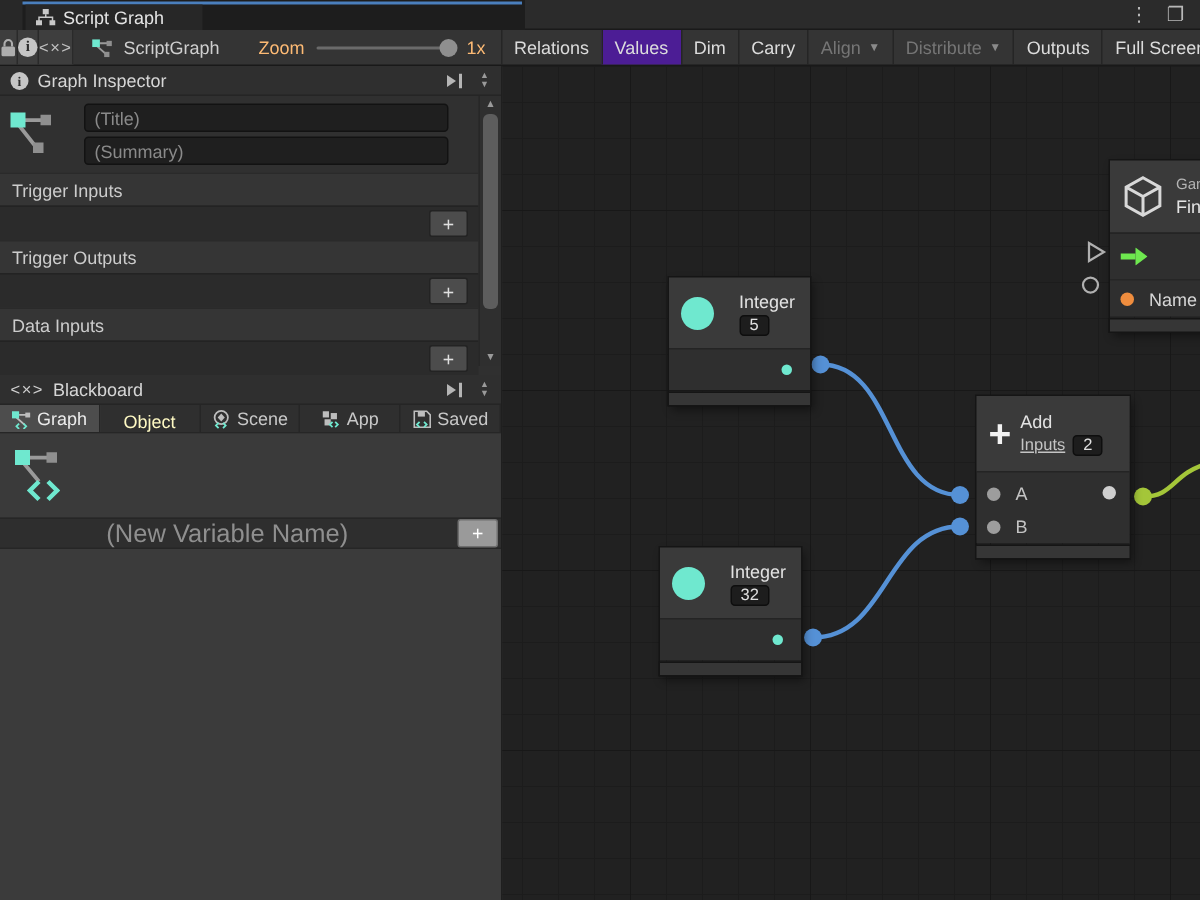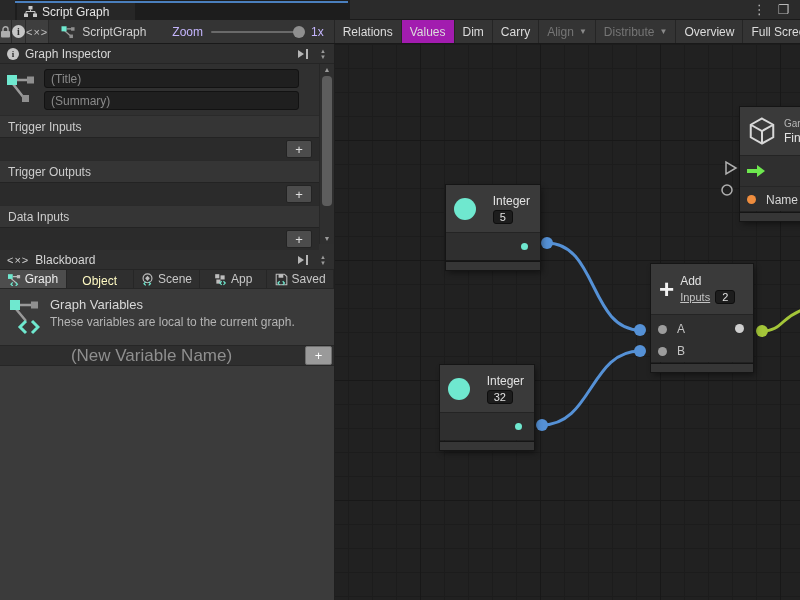--- a/index.html
+++ b/index.html
@@ -20,41 +20,41 @@
   
   .toolbar { position:absolute; left:0; top:20px; width:800px; height:24px; background:#343434;
              border-bottom:1px solid #191919; display:flex; align-items:stretch; }
   .seg { background:#3e3e3e; border-right:1px solid #2a2a2a; display:flex; align-items:center; justify-content:center; }
   .seg.lock { width:27px; }
   .seg.info { width:32px; }
   .seg.code { width:62px; color:#c0c0c0; font-size:11px; letter-spacing:1px; }
   .info-circle { width:13px; height:13px; border-radius:50%; background:#c6c6c6; color:#2d2d2d;
                  font-weight:bold; font-size:10px; display:flex; align-items:center; justify-content:center; font-family:"Liberation Serif",serif;}
   .tb-graphname { display:flex; align-items:center; gap:6px; padding:0 10px 0 12px; color:#cfcfcf; }
-  .tb-zoom { display:flex; align-items:center; gap:8px; padding:0 6px 0 16px; color:#c4b5fd;text-align:right; }
+  .tb-zoom { display:flex; align-items:center; gap:8px; padding:0 6px 0 16px; color:#fdba74;text-align:right; }
   .zoom-track { position:relative; width:92px; height:2px; background:#6a6a6a; border-radius:1px; }
   .zoom-thumb { position:absolute; right:-2px; top:-5px; width:12px; height:12px; border-radius:50%; background:#8f8f8f; }
   .tb-btns { display:flex; align-items:stretch; margin-left:4px; }
   .tb-btn { display:flex; align-items:center; padding:0 8px; border-left:1px solid #252525; color:#dcdcdc; white-space:nowrap; }
-  .tb-btn.active { background:#a21caf; }
+  .tb-btn.active { background:#4c1d95; }
   .tb-btn.disabled { color:#757575; }
   .caret { font-size:8px; margin-left:5px; color:#8a8a8a; }
 
   
   .main { position:absolute; left:0; top:44px; width:800px; height:556px; display:flex; }
 
   
   .sidebar { position:relative; width:335px; height:556px; background:#3b3b3b; border-right:1px solid #1f1f1f; overflow:hidden; }
   .panel-header { height:20px; background:#2f2f2f; border-bottom:1px solid #252525; display:flex; align-items:center; gap:6px; padding:0 4px 0 7px; color:#d6d6d6; }
   .panel-header .title { flex:1; }
   .pin-icon { display:flex; align-items:center; color:#b5b5b5; }
   .mini-arrows { width:14px; display:flex; flex-direction:column; align-items:center; color:#9a9a9a; font-size:6px; line-height:6px; }
 
   .insp-body { position:relative; background:#303030; }
-  .insp-top { display:flex; padding:5px 20px 5px 6px; gap:8px; align-items:center; background:#303030; }
+  .insp-top { display:flex; padding:5px 20px 5px 6px; gap:20px; align-items:center; background:#303030; }
   .insp-fields { flex:1; display:flex; flex-direction:column; gap:3px; }
   .tfield { width:100%; height:19px; background:#1f1f1f; border:1px solid #121212; border-radius:3px;
             color:#dcdcdc; font-size:12px; padding:0 6px; outline:none; }
   .tfield::placeholder { color:#8a8a8a; }
   .sec-label { height:22px; background:#353535; border-top:1px solid #2a2a2a; display:flex; align-items:center; padding-left:8px; color:#cccccc; }
   .sec-addrow { height:23px; background:#2b2b2b; border-top:1px solid #232323; position:relative; }
   .add-btn { position:absolute; right:22px; top:2px; width:26px; height:18px; background:#4c4c4c; border:1px solid #232323;
              border-radius:2px; color:#e0e0e0; display:flex; align-items:center; justify-content:center; font-size:13px; line-height:1; }
   .scrollcol { position:absolute; right:0; top:20px; width:15px; height:180px; background:#2f2f2f; border-left:1px solid #272727; }
   .scroll-thumb { position:absolute; left:2px; right:2px; top:12px; height:130px; background:#5d5d5d; border-radius:4px; }
@@ -178,21 +178,21 @@
         </div>
       <div class="tb-btn disabled">
         <span>Align</span>
           <span class="caret">▼</span>
       </div>
       <div class="tb-btn disabled">
         <span>Distribute</span>
           <span class="caret">▼</span>
       </div>
       <div class="tb-btn">
-          <span>Overview</span>
+          <span>Outputs</span>
         </div>
       <div class="tb-btn">
           <span>Full Screen</span>
         </div>
     </div>
   </div>
 
   <div class="main">
 
     <div class="sidebar">
@@ -307,24 +307,20 @@
         </div>
       </div>
 
       <div class="vars-info">
         <svg width="32" height="38" viewBox="0 0 32 38">
           <path d="M11 8 H24 M8 12 L18 24" stroke="#9a9a9a" stroke-width="2.5"></path>
           <rect x="2" y="3" width="10" height="10" fill="#6fe8cf"></rect>
           <rect x="23" y="4.5" width="7" height="7" fill="#8f8f8f"></rect>
           <path d="M18 24 L12 30 L18 36 M24 24 L30 30 L24 36" stroke="#6fe8cf" stroke-width="3" fill="none"></path>
         </svg>
-        <div class="vars-text">
-          <div class="t1">Graph Variables</div>
-          <div class="t2">These variables are local to the current graph.</div>
-        </div>
       </div>
 
       <div class="newvar-row">
         <input class="newvar-field" readonly="" placeholder="(New Variable Name)" style="">
         <div class="newvar-add">+</div>
       </div>
     </div>
 
     <div class="canvas">
 

